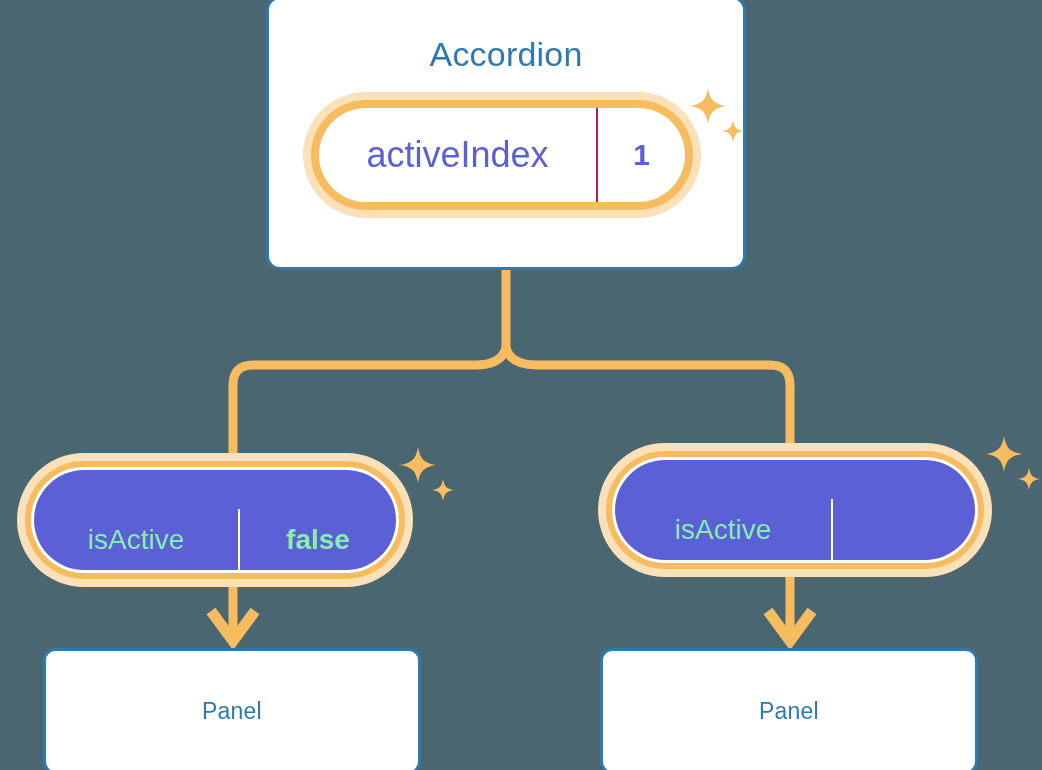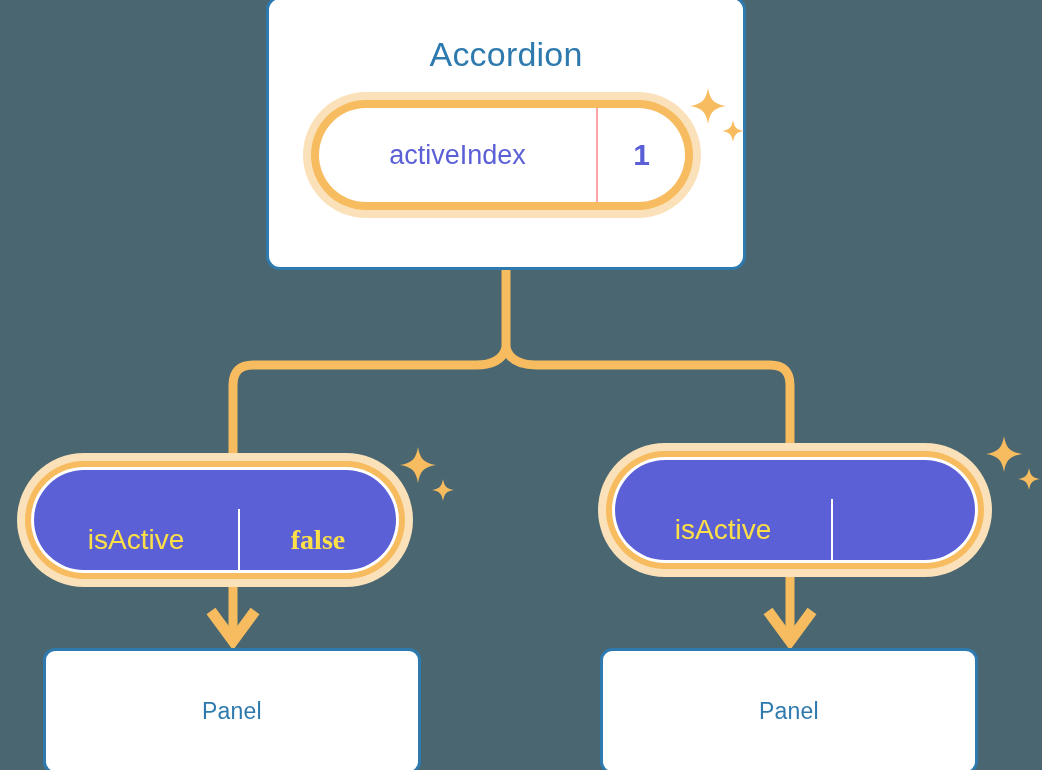--- a/index.html
+++ b/index.html
@@ -113,28 +113,28 @@
     align-items: center;
     justify-content: center;
     box-sizing: border-box;
   }
 
   
   #pill-top-halo { left: 303px; top: 92px;  width: 398px; height: 126px; }
   #pill-top-ring { left: 311px; top: 100px; width: 382px; height: 110px; }
   #pill-top-body { left: 319px; top: 108px; width: 366px; height: 94px; background:#ffffff; }
   #pill-top-body .pill-cell { color: #5c60d6; }
-  #pill-top-body .cell-key   { width: 279px; font-size: 27px; border-right: 2px solid #fca5a5; }
+  #pill-top-body .cell-key   { width: 279px; font-size: 36px; border-right: 2px solid #be185d; }
   #pill-top-body .cell-value { width: 87px;  font-size: 30px; font-weight: bold; }
 
   
-  .pill-purple .pill-cell { color: #fde047; margin-top: 39px; }
+  .pill-purple .pill-cell { color: #86efac; margin-top: 39px; }
   .pill-purple-body { background: #5c60d6; }
   .pill-purple-body .cell-key   { font-size: 28px; border-right: 2px solid #ffffff; }
-  .pill-purple-body .cell-value { font-size: 28px; font-weight: bold; font-family: Liberation Serif, serif; }
+  .pill-purple-body .cell-value { font-size: 28px; font-weight: bold; }
 
   #pill-left-halo  { left: 17px;  top: 453px; width: 396px; height: 134px; }
   #pill-left-ring  { left: 25px;  top: 461px; width: 380px; height: 118px; }
   #pill-left-white { left: 31px;  top: 467px; width: 368px; height: 106px; background:#ffffff; border-radius:999px; position:absolute; z-index:5; }
   #pill-left-body  { left: 34px;  top: 470px; width: 362px; height: 100px; z-index: 6; }
   #pill-left-body .cell-key   { width: 206px; }
   #pill-left-body .cell-value { width: 156px; }
 
   #pill-right-halo  { left: 598px; top: 443px; width: 394px; height: 134px; }
   #pill-right-ring  { left: 606px; top: 451px; width: 378px; height: 118px; }

